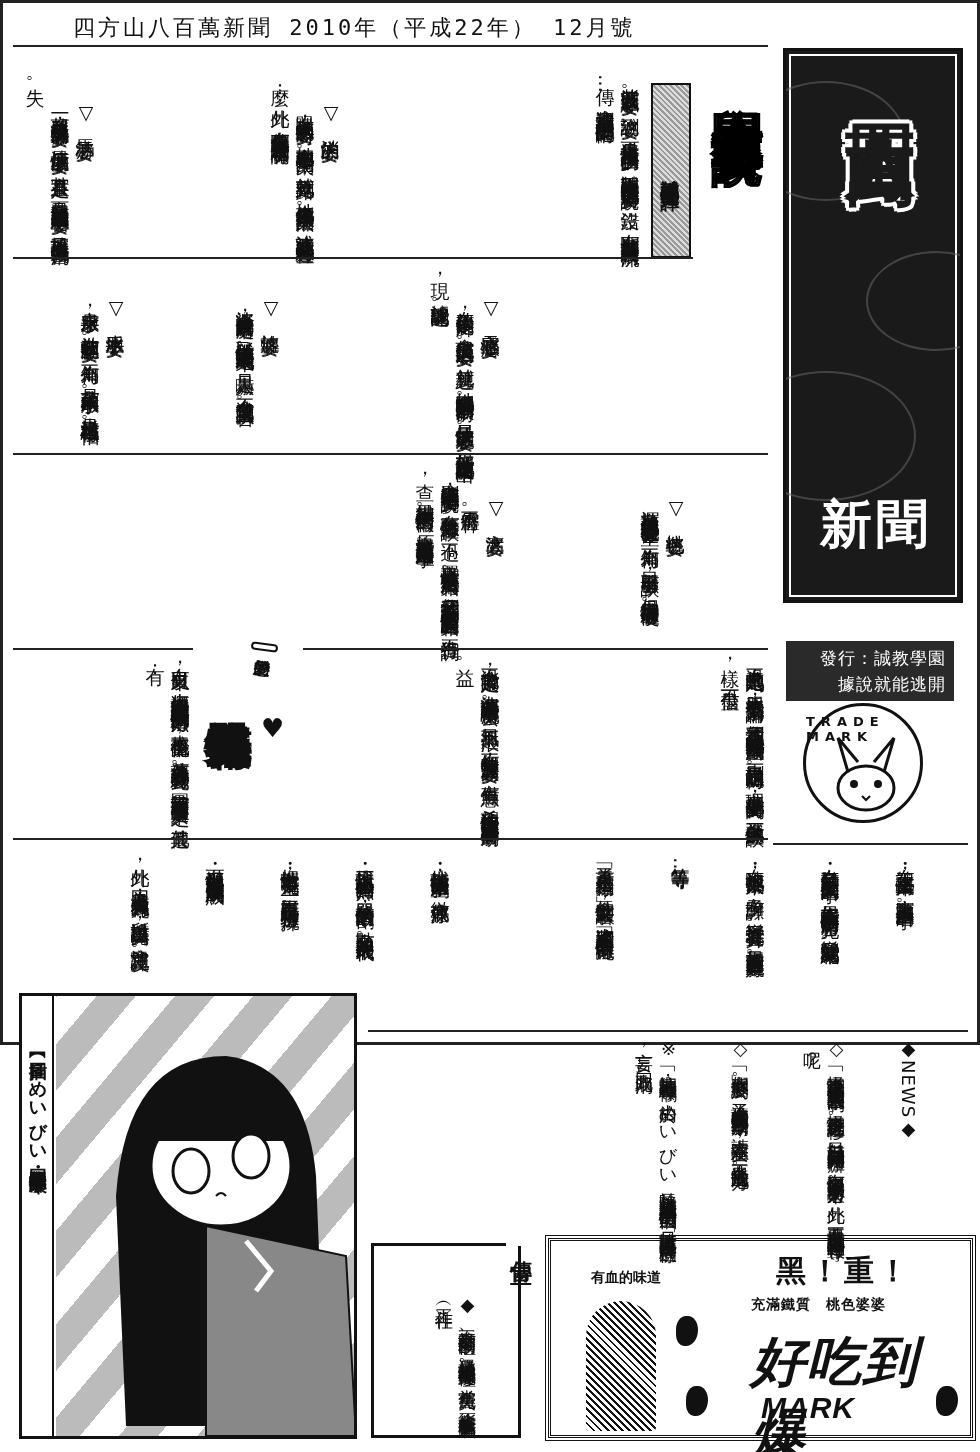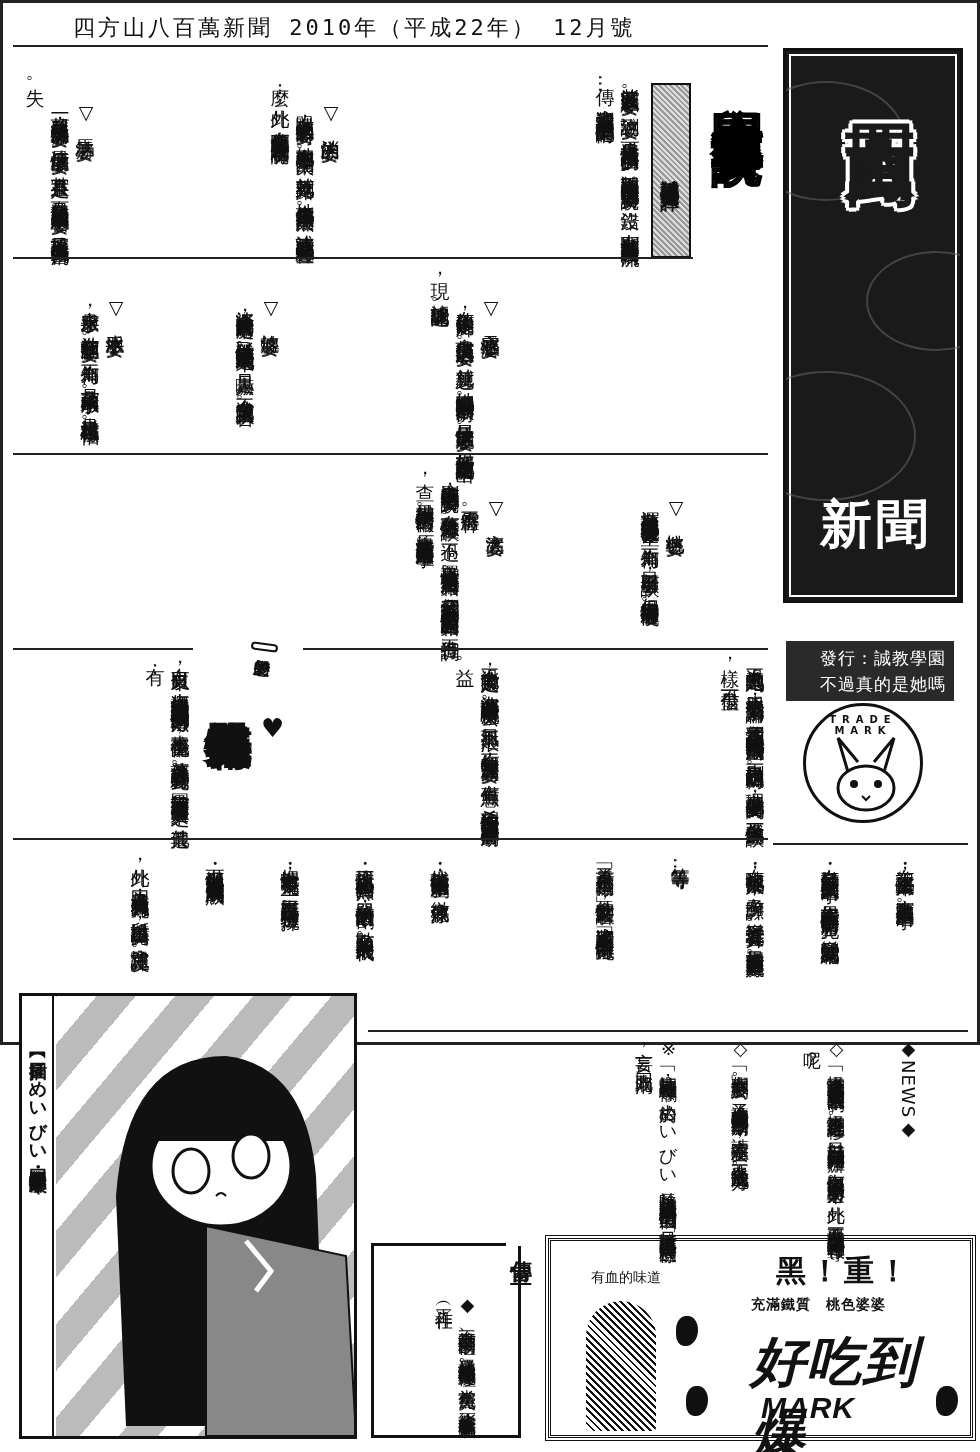--- a/index.html
+++ b/index.html
@@ -11,40 +11,40 @@
   .rule { position: absolute; height: 2px; background: #222; }
   .vcol { position: absolute; writing-mode: vertical-rl; font-size: 19px; line-height: 25px; letter-spacing: 1px; color: #111; white-space: pre-wrap; }
   .vcol p { margin: 0; }
   
   .masthead { position: absolute; left: 780px; top: 45px; width: 180px; height: 555px; background: #1a1a1a; border: 3px solid #111; outline: 2px solid #fff; outline-offset: -8px; overflow: hidden; }
   .masthead .swirl { position: absolute; border: 2px solid #666; border-radius: 50%; opacity: 0.55; }
   .masthead-name { position: absolute; left: 0; top: 20px; width: 180px; writing-mode: vertical-rl; font-size: 70px; line-height: 170px; font-weight: bold; color: #1a1a1a; -webkit-text-stroke: 0; text-shadow: 0 0 0 #fff, 3px 3px 0 #fff, -3px -3px 0 #fff, 3px -3px 0 #fff, -3px 3px 0 #fff, 0 4px 0 #fff, 4px 0 0 #fff, 0 -4px 0 #fff, -4px 0 0 #fff; letter-spacing: 2px; text-align: center; }
   .masthead-sub { position: absolute; left: 0; bottom: 40px; width: 180px; text-align: center; font-size: 52px; font-weight: bold; color: #fff; letter-spacing: 4px; }
   .publisher { position: absolute; left: 783px; top: 638px; width: 168px; background: #2a2a2a; color: #fff; font-size: 17px; line-height: 26px; padding: 4px 8px; letter-spacing: 1px; text-align: right; }
   .stamp { position: absolute; left: 800px; top: 700px; width: 120px; height: 120px; border: 3px solid #111; border-radius: 50%; }
-  .stamp-text { position: absolute; left: 0; top: 8px; width: 100%; text-align: center; font-size: 10px; font-weight: bold; letter-spacing: 6px; }
+  .stamp-text { position: absolute; left: 0; top: 8px; width: 100%; font-size: 13px; font-weight: bold; letter-spacing: 6px; }
   .rabbit { position: absolute; left: 20px; top: 26px; width: 80px; height: 84px; }
   
   .headline { position: absolute; left: 705px; top: 65px; writing-mode: vertical-rl; font-size: 52px; line-height: 60px; font-weight: bold; color: #222; text-shadow: 2px 2px 0 #fff, -2px -2px 0 #fff, 0 0 4px #fff; -webkit-text-stroke: 1px #000; letter-spacing: 4px; }
   .column-tag { position: absolute; left: 648px; top: 80px; width: 40px; height: 175px; border: 2px solid #111; background: repeating-linear-gradient(45deg, #999 0 2px, #ddd 2px 4px); writing-mode: vertical-rl; font-size: 19px; font-weight: bold; text-align: center; line-height: 36px; color: #111; letter-spacing: 2px; }
   
   .feature-title { position: absolute; left: 200px; top: 640px; width: 80px; }
   .feature-small { position: absolute; left: 48px; top: 0; writing-mode: vertical-rl; font-size: 16px; font-weight: bold; border: 2px solid #111; border-radius: 10px; padding: 2px 1px; background: #fff; transform: rotate(8deg); }
   .feature-big { position: absolute; left: 0; top: 45px; writing-mode: vertical-rl; font-size: 44px; line-height: 50px; font-weight: bold; color: #fff; -webkit-text-stroke: 2px #111; text-shadow: 3px 3px 0 #111; }
   .heart { position: absolute; left: 58px; top: 70px; font-size: 26px; color: #111; }
   
   .illus { position: absolute; left: 16px; top: 990px; width: 338px; height: 446px; border: 3px solid #111; background: #fff; overflow: hidden; }
   .illus-caption-band { position: absolute; left: 0; top: 0; width: 32px; height: 100%; border-right: 2px solid #111; background: #fff; }
   .illus-caption { position: absolute; left: 4px; top: 50px; writing-mode: vertical-rl; font-size: 18px; font-weight: bold; letter-spacing: 1px; }
   .illus-art { position: absolute; left: 34px; top: 0; right: 0; bottom: 0; background: repeating-linear-gradient(-50deg, #fff 0 30px, #bbb 30px 60px); }
   
   .promo { position: absolute; left: 368px; top: 1240px; width: 150px; height: 195px; border: 3px solid #111; }
   .promo-label { position: absolute; left: 132px; top: -4px; writing-mode: vertical-rl; font-size: 22px; font-weight: bold; background: #fff; padding: 2px 0; }
   .ad { position: absolute; left: 545px; top: 1235px; width: 425px; height: 200px; border: 3px double #111; outline: 1px solid #111; outline-offset: 2px; }
-  .ad-slogan { position: absolute; left: 40px; top: 28px; font-size: 14px; font-family: "DejaVu Serif", serif; font-weight: normal; }
+  .ad-slogan { position: absolute; left: 40px; top: 28px; font-size: 14px; font-family: "DejaVu Serif", serif; font-weight: bold; }
   .ad-headline { position: absolute; left: 225px; top: 10px; font-size: 30px; font-weight: bold; font-family: "DejaVu Serif", serif; letter-spacing: 4px; }
   .ad-sub { position: absolute; left: 200px; top: 55px; font-size: 14px; font-weight: bold; font-family: "DejaVu Serif", serif; letter-spacing: 1px; }
   .ad-main { position: absolute; left: 200px; top: 85px; font-size: 54px; font-weight: bold; letter-spacing: 2px; font-style: italic; }
   .ad-brand { position: absolute; left: 210px; top: 150px; font-size: 30px; font-weight: bold; font-style: italic; letter-spacing: 1px; font-family: "Liberation Sans", sans-serif; }
   .bean { position: absolute; width: 22px; height: 30px; background: #111; border-radius: 50% 50% 60% 40%; }
   .ad-girl { position: absolute; left: 35px; top: 60px; width: 70px; height: 130px; border-radius: 35px 35px 4px 4px; background: repeating-linear-gradient(45deg, #111 0 2px, #fff 2px 5px); }
 </style>
 </head>
 <body>
 
@@ -56,21 +56,21 @@
   <div class="masthead">
     <div class="swirl" style="left:-40px;top:30px;width:160px;height:120px;"></div>
     <div class="swirl" style="left:80px;top:200px;width:140px;height:100px;"></div>
     <div class="swirl" style="left:-50px;top:320px;width:180px;height:130px;"></div>
     <div class="masthead-name">四方山八百萬</div>
     <div class="masthead-sub">新聞</div>
   </div>
 
   <div class="publisher">
     <div>發行：誠教學園</div>
-    <div>不過真的是她嗎</div>
+    <div>據說就能逃開</div>
   </div>
 
   <div class="stamp">
     <div class="stamp-text">TRADE MARK</div>
     <svg class="rabbit" viewBox="0 0 80 84">
       <path d="M22 40 L12 6 L32 30 M58 40 L68 6 L48 30" stroke="#111" stroke-width="3" fill="none"></path>
       <ellipse cx="40" cy="56" rx="28" ry="22" fill="none" stroke="#111" stroke-width="3"></ellipse>
       <circle cx="28" cy="52" r="4" fill="#111"></circle>
       <circle cx="52" cy="52" r="4" fill="#111"></circle>
       <path d="M36 64 L40 68 L44 64" stroke="#111" stroke-width="2" fill="none"></path>

